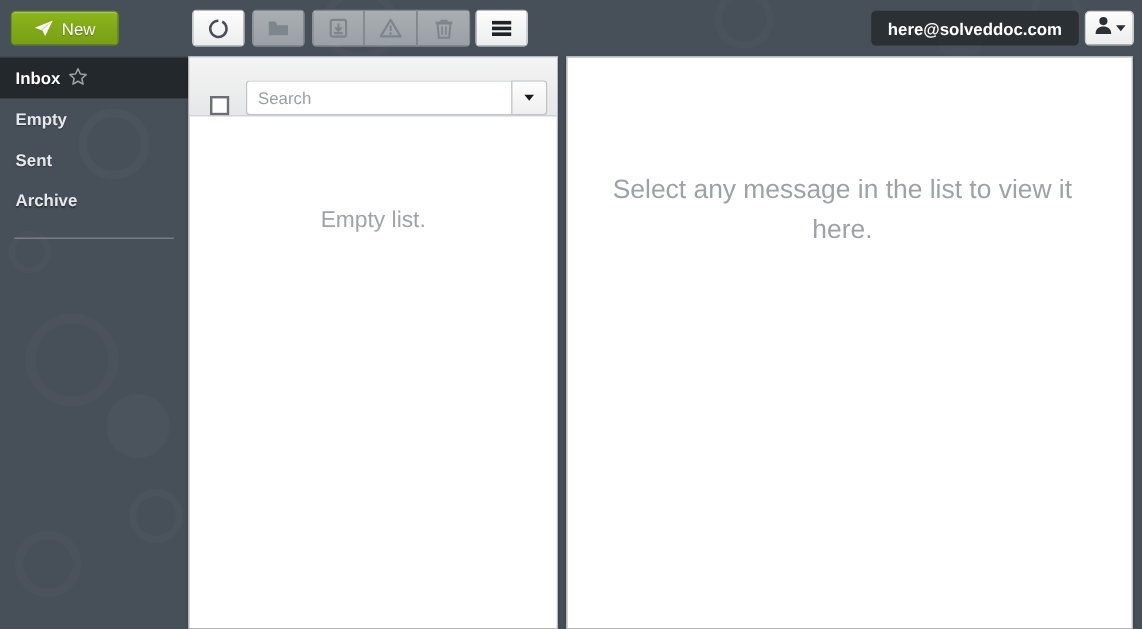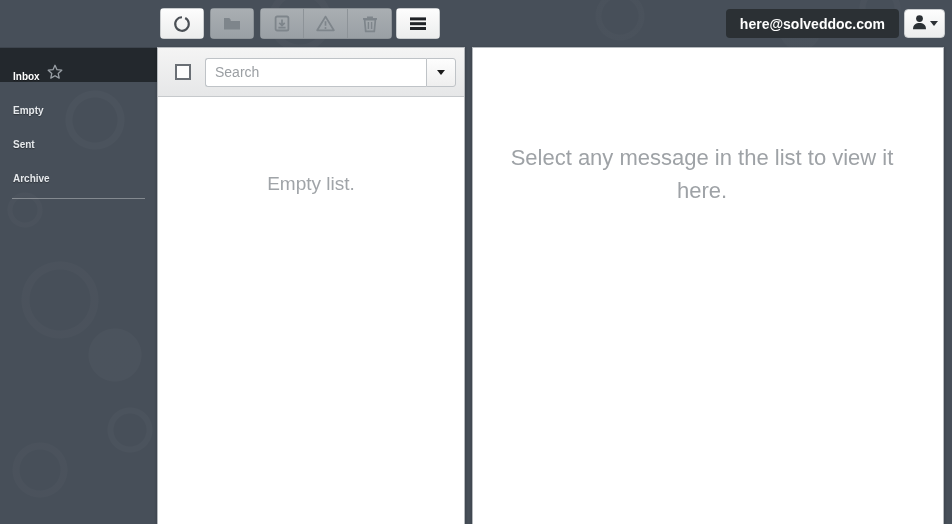--- a/index.html
+++ b/index.html
@@ -87,23 +87,23 @@
     border-right: 4px solid transparent;
     border-top: 5px solid #2b3034;
   }
 
   
   .sidebar {
     position: absolute; left: 0; top: 47px; width: 157px; height: 477px;
     border-top: 1px solid #3d444d;
   }
   .folder {
-    height: 34px; display: flex; align-items: flex-end; gap: 7px;
+    height: 34px; display: flex; align-items: center; gap: 7px;
     padding-left: 13px;
-    color: #e6e9ec; font-size: 10px; font-weight: bold;
+    color: #e6e9ec; font-size: 14px; font-weight: bold;
     cursor: pointer;
     text-shadow: 0 1px 1px rgba(0,0,0,.35);
   }
   .folder.selected {
     background: #23282d;
     color: #ffffff;
   }
   .sb-divider {
     margin: 14px 12px 0 12px;
     height: 1px; background: rgba(255,255,255,.33);
@@ -115,21 +115,21 @@
     width: 308px; height: 477px;
     background: #ffffff;
     border: 1px solid #b5b9bd;
     border-bottom: none;
     box-shadow: 0 1px 3px rgba(0,0,0,.25);
   }
   .list-header {
     height: 49px;
     background: linear-gradient(to bottom,#f4f4f4,#e6e7e8);
     border-bottom: 1px solid #c6c9cc;
-    display: flex; align-items: center; padding: 0 8px;
+    display: flex; align-items: flex-end; padding: 0 8px;
   }
   .lh-checkbox {
     width: 16px; height: 16px;
     border: 2px solid #6a6f75;
     background: #fdfdfd;
     margin: 0 14px 0 9px;
     cursor: pointer;
     flex: none;
   }
   .search-wrap {
@@ -181,20 +181,29 @@
     padding: 93px 42px 0 30px;
   }
 </style>
 </head>
 <body>
 
 <div id="app">
 
   <div class="topbar">
 
+    <div class="new-btn">
+      <span>
+        <svg width="17" height="15" viewBox="0 0 17 15">
+          <path d="M1 7.2 L16 1 L9.6 14 L7.4 9.4 Z" fill="#ffffff"></path>
+          <path d="M7.4 9.4 L16 1 L6.1 8.1 Z" fill="#d7e6a7"></path>
+        </svg>
+      </span>
+      <span>New</span>
+    </div>
 
     <div class="tb-group g1">
       <div class="tb-btn">
         <span>
           <svg width="18" height="18" viewBox="0 0 18 18">
             <path d="M9 2.2 a6.8 6.8 0 1 0 3.2 0.8" fill="none" stroke="#4a4f55" stroke-width="2.1"></path>
           </svg>
         </span>
       </div>
     </div>

